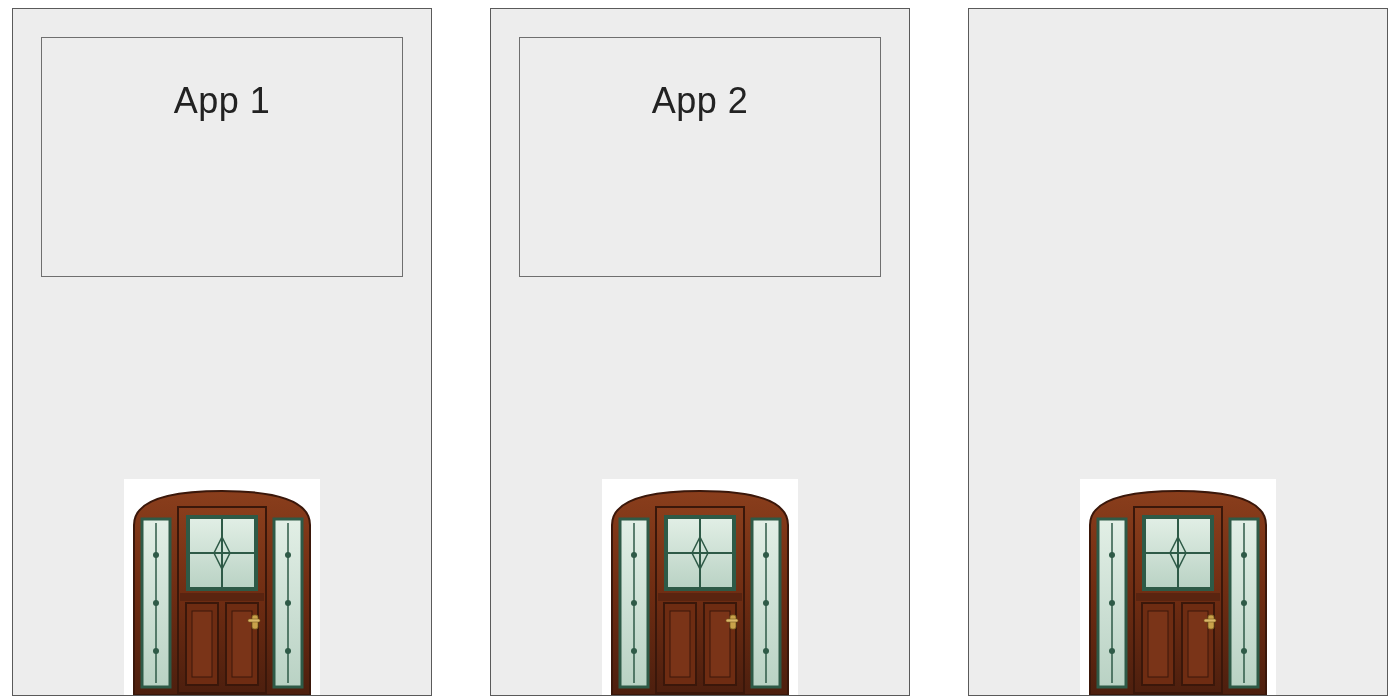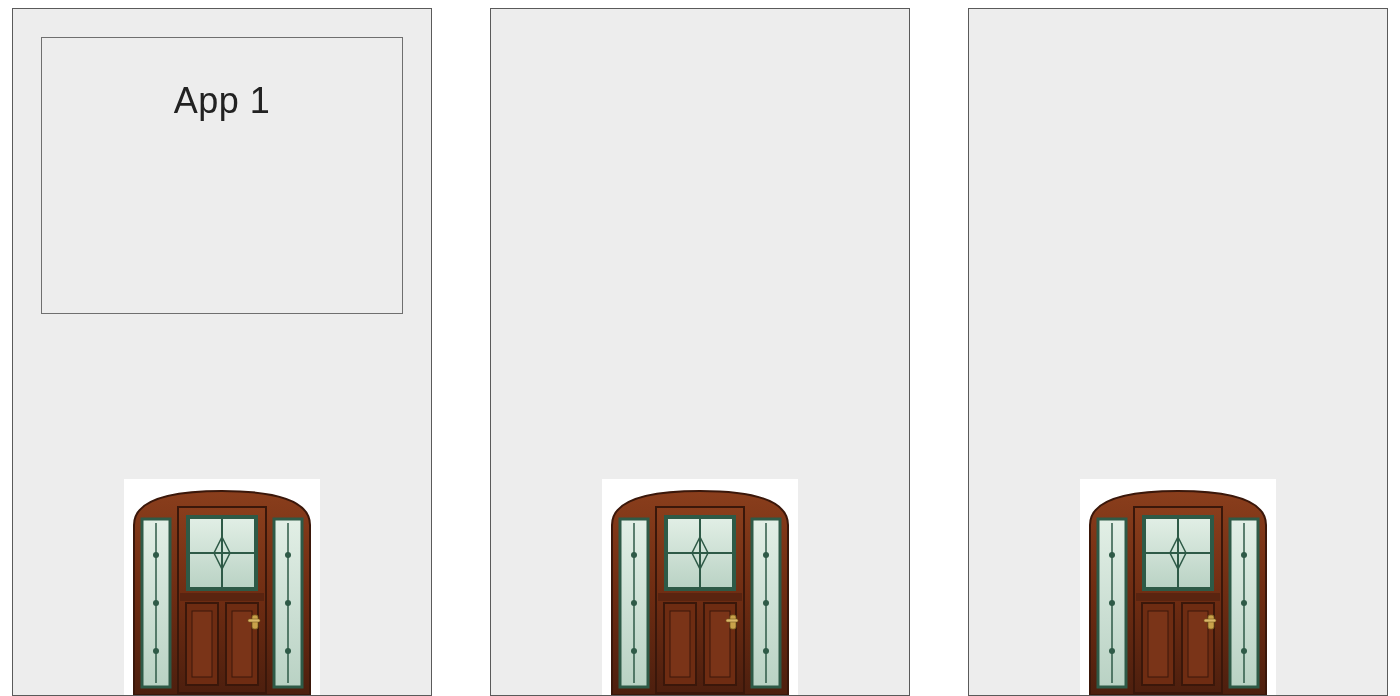--- a/index.html
+++ b/index.html
@@ -26,21 +26,21 @@
     background: #ededed;
     border: 1px solid #5a5a5a;
     box-sizing: border-box;
     position: relative;
   }
   .panel-label-box {
     position: absolute;
     top: 28px;
     left: 28px;
     right: 28px;
-    height: 277px;
+    height: 240px;
     border: 1px solid #6f6f6f;
     box-sizing: border-box;
     text-align: center;
   }
   .panel-label {
     display: inline-block;
     margin-top: 42px;
     font-size: 36px;
     color: #222;
     letter-spacing: 0.5px;
@@ -112,20 +112,23 @@
 
         <rect x="50" y="108" width="84" height="8" fill="#5a2410"></rect>
 
         <rect x="122" y="130" width="6" height="14" rx="2" fill="#c9a24a" stroke="#7a5a1f" stroke-width="0.8"></rect>
         <rect x="118" y="134" width="12" height="3" rx="1.5" fill="#dbb868" stroke="#7a5a1f" stroke-width="0.6"></rect>
       </svg>
     </div>
   </div>
 
   <div class="panel">
+    <div class="panel-label-box">
+      <span class="panel-label">App 2</span>
+    </div>
     <div class="door-wrap">
       <svg class="door-svg" width="184" height="210" viewBox="0 0 184 210">
         <path d="M4 40 Q4 6 92 6 Q180 6 180 40 L180 210 L4 210 Z" fill="url(#wood1)" stroke="#3a170a" stroke-width="2"></path>
         <rect x="12" y="34" width="28" height="168" fill="url(#glass1)" stroke="#2e5a47" stroke-width="3"></rect>
         <line x1="26" y1="38" x2="26" y2="198" stroke="#2e5a47" stroke-width="1.5"></line>
         <circle cx="26" cy="70" r="3" fill="#2e5a47"></circle>
           <circle cx="26" cy="118" r="3" fill="#2e5a47"></circle>
           <circle cx="26" cy="166" r="3" fill="#2e5a47"></circle>
         <rect x="144" y="34" width="28" height="168" fill="url(#glass1)" stroke="#2e5a47" stroke-width="3"></rect>
         <line x1="158" y1="38" x2="158" y2="198" stroke="#2e5a47" stroke-width="1.5"></line>

